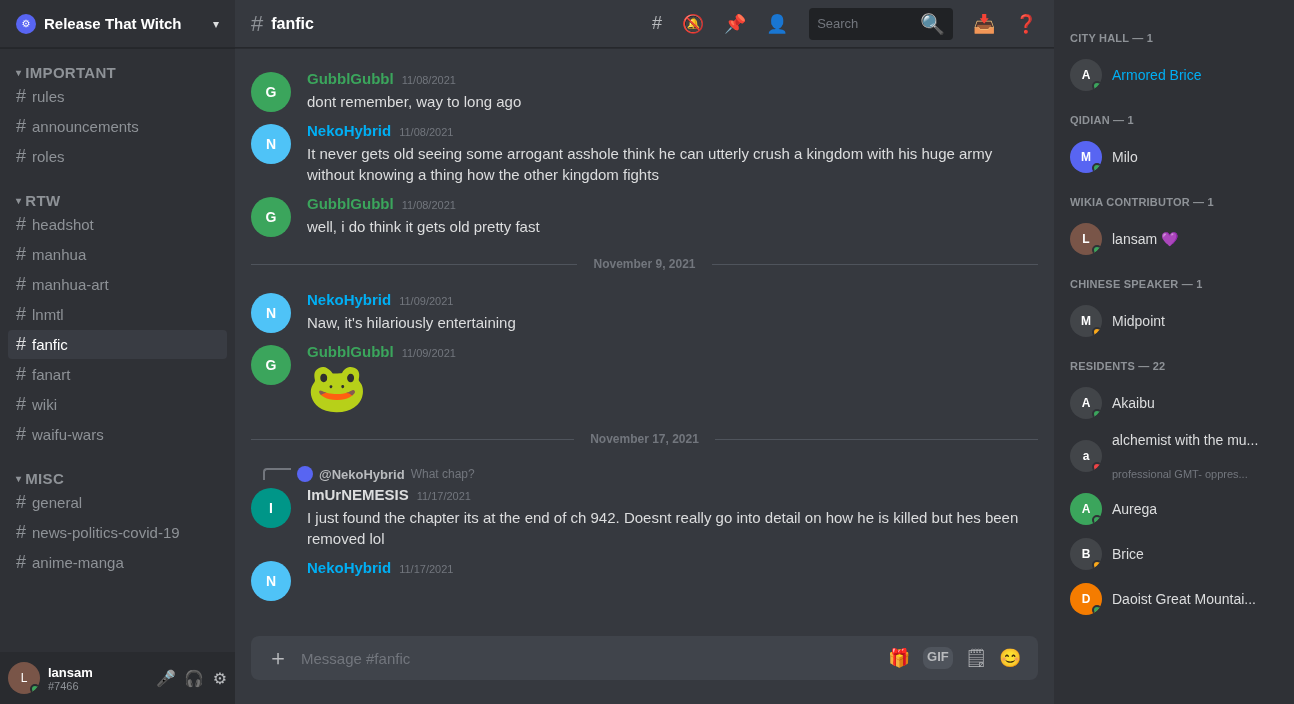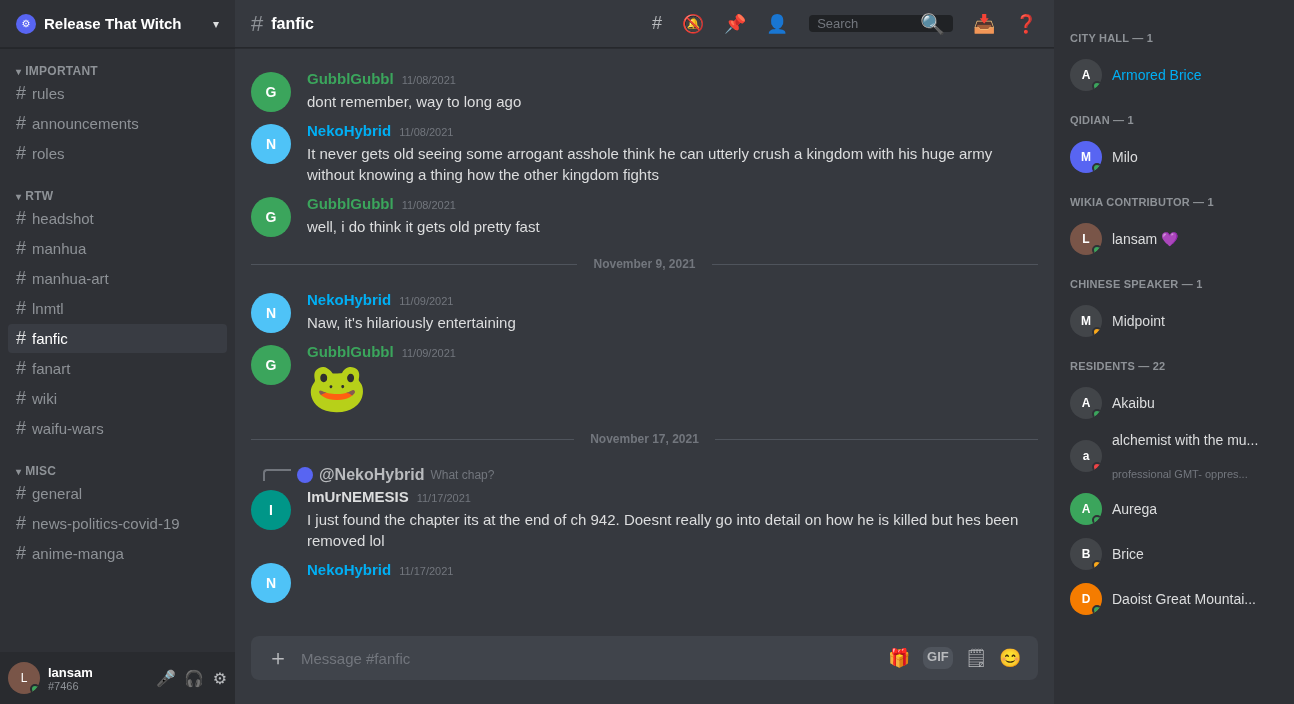--- a/index.html
+++ b/index.html
@@ -6,21 +6,21 @@
     body { font-family: 'Whitney', 'Helvetica Neue', Arial, sans-serif; background: #36393f; color: #dcddde; display: flex; height: 704px; width: 1294px; overflow: hidden; font-size: 14px; }
 
     
     #sidebar { width: 235px; background: #2f3136; display: flex; flex-direction: column; flex-shrink: 0; }
     #server-header { height: 48px; background: #2f3136; border-bottom: 1px solid #26282c; display: flex; align-items: center; padding: 0 16px; cursor: pointer; box-shadow: 0 1px 0 rgba(0,0,0,0.2); }
     #server-icon { width: 20px; height: 20px; border-radius: 50%; background: #5865f2; display: flex; align-items: center; justify-content: center; font-size: 10px; color: white; margin-right: 8px; flex-shrink: 0; }
     #server-name { font-weight: 600; color: #fff; font-size: 15px; flex: 1; }
     #server-chevron { color: #dcddde; font-size: 12px; }
 
     .channel-section { padding: 16px 8px 4px 8px; }
-    .section-label { font-size: 12px; font-weight: 700; color: #8e9297; text-transform: uppercase; letter-spacing: 0.02em; padding: 0 8px; display: flex; align-items: center; cursor: pointer; }
+    .section-label { font-size: 15px; font-weight: 700; color: #8e9297; text-transform: uppercase; letter-spacing: 0.02em; padding: 0 8px; display: flex; align-items: center; cursor: pointer; }
     .section-label::before { content: '▾'; margin-right: 4px; font-size: 10px; }
 
     .channel-item { display: flex; align-items: center; padding: 4px 8px; border-radius: 4px; cursor: pointer; color: #8e9297; font-size: 15px; margin: 1px 0; }
     .channel-item.active { background: #393c43; color: #fff; }
     .channel-hash { color: #8e9297; margin-right: 6px; font-size: 18px; font-weight: 300; }
     .channel-item.active .channel-hash { color: #dcddde; }
 
     #user-panel { margin-top: auto; background: #292b2f; height: 52px; display: flex; align-items: center; padding: 0 8px; gap: 8px; }
     .user-avatar-small { width: 32px; height: 32px; border-radius: 50%; background: #5865f2; flex-shrink: 0; position: relative; overflow: hidden; display: flex; align-items: center; justify-content: center; font-size: 12px; color: white; }
     .status-dot { width: 10px; height: 10px; border-radius: 50%; background: #3ba55c; position: absolute; bottom: 0; right: 0; border: 2px solid #292b2f; }
@@ -30,21 +30,21 @@
     .user-actions { display: flex; gap: 8px; color: #b9bbbe; }
     .user-actions span { cursor: pointer; font-size: 16px; }
 
     
     #main { flex: 1; display: flex; flex-direction: column; background: #36393f; min-width: 0; }
     #channel-header { height: 48px; border-bottom: 1px solid #26282c; display: flex; align-items: center; padding: 0 16px; gap: 16px; flex-shrink: 0; box-shadow: 0 1px 0 rgba(0,0,0,0.2); }
     #channel-title { font-weight: 700; font-size: 16px; color: #fff; display: flex; align-items: center; gap: 8px; }
     .channel-header-hash { color: #8e9297; font-size: 22px; font-weight: 300; }
     .header-actions { margin-left: auto; display: flex; align-items: center; gap: 20px; color: #b9bbbe; }
     .header-actions span { cursor: pointer; font-size: 20px; }
-    .search-box { background: #202225; border-radius: 4px; display: flex; align-items: center; padding: 0 8px; width: 144px; height: 17px; }
+    .search-box { background: #202225; border-radius: 4px; display: flex; align-items: center; padding: 0 8px; width: 144px; height: 32px; }
     .search-box input { background: transparent; border: none; outline: none; color: #dcddde; font-size: 13px; width: 100%; }
     .search-box input::placeholder { color: #72767d; }
     .search-icon-btn { color: #72767d; font-size: 14px; }
 
     
     #messages-container { flex: 1; overflow-y: auto; padding: 16px 0; }
     #messages-container::-webkit-scrollbar { width: 8px; }
     #messages-container::-webkit-scrollbar-track { background: #2e3338; }
     #messages-container::-webkit-scrollbar-thumb { background: #202225; border-radius: 4px; }
 
@@ -260,21 +260,21 @@
     </div>
       <div class="date-divider">
         <span>November 17, 2021</span>
       </div>
       <div class="message-group">
       <div style="flex:1;min-width:0;">
 
       <div style="display:flex;align-items:center;gap:6px;margin-bottom:4px;padding-left:0px;">
         <div style="width:28px;height:12px;border-left:2px solid #72767d;border-top:2px solid #72767d;border-radius:4px 0 0 0;margin-left:12px;"></div>
         <div style="width:16px;height:16px;border-radius:50%;background:#5865f2;flex-shrink:0;"></div>
-        <span style="font-size:16px;color:#b9bbbe;font-weight:600;">@NekoHybrid</span>
+        <span style="font-size:13px;color:#b9bbbe;font-weight:600;">@NekoHybrid</span>
         <span style="font-size:12px;color:#72767d;">What chap?</span>
       </div>
 
         <div style="display:flex;">
           <div class="avatar" style="background:#009688;">I</div>
           <div class="message-content-wrapper">
             <div class="message-header">
               <span class="message-author" style="color:#dcddde;">ImUrNEMESIS</span>
               <span class="message-timestamp">11/17/2021</span>
             </div>

